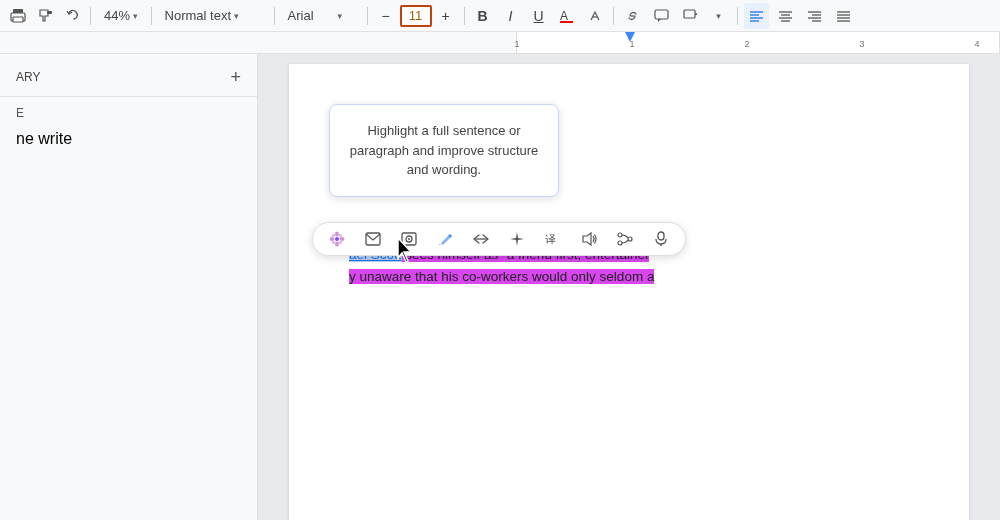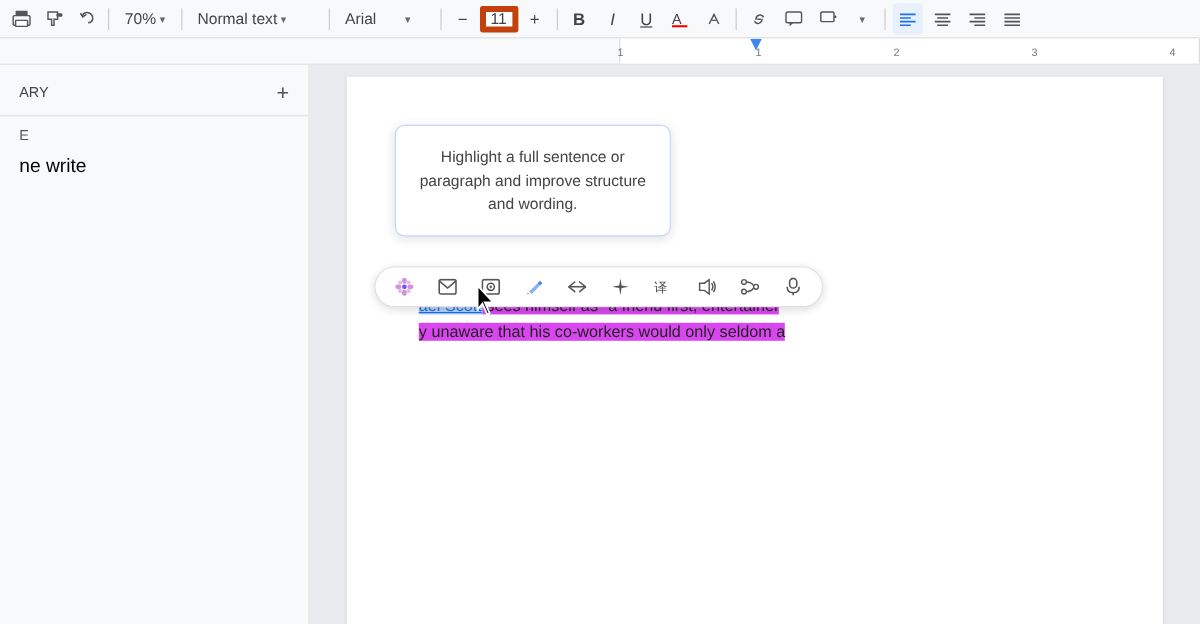--- a/index.html
+++ b/index.html
@@ -60,25 +60,25 @@
       color: #666;
     }
     .font-size-ctrl {
       display: flex;
       align-items: center;
       gap: 2px;
     }
     .font-size-input {
       width: 32px;
       text-align: center;
-      border: 5px solid #c2410c;
+      border: 2px solid #c2410c;
       border-radius: 2px;
       font-size: 13px;
       height: 22px;
-      color: #404040;
+      color: #a16207;
     }
     .format-btn {
       display: flex;
       align-items: center;
       justify-content: center;
       cursor: pointer;
       border-radius: 3px;
       padding: 2px 5px;
       font-size: 14px;
       color: #444;
@@ -320,21 +320,21 @@
   <button class="toolbar-btn">
     <svg width="15" height="15" viewBox="0 0 15 15">
         <path d="M4 5 C4 3 8 1 11 4 C13 6 13 10 9 11" fill="none" stroke="#555" stroke-width="1.3" stroke-linecap="round"></path>
         <polyline points="2,3 4,6 7,4" fill="none" stroke="#555" stroke-width="1.3"></polyline>
       </svg>
   </button>
 
   <div class="toolbar-separator"></div>
 
   <div class="toolbar-dropdown">
-    <span>70%</span>
+    <span>44%</span>
     <span class="dropdown-arrow">▾</span>
   </div>
 
   <div class="toolbar-separator"></div>
 
   <div class="toolbar-dropdown" style="min-width:110px;">
     <span>Normal text</span>
     <span class="dropdown-arrow">▾</span>
   </div>
 

